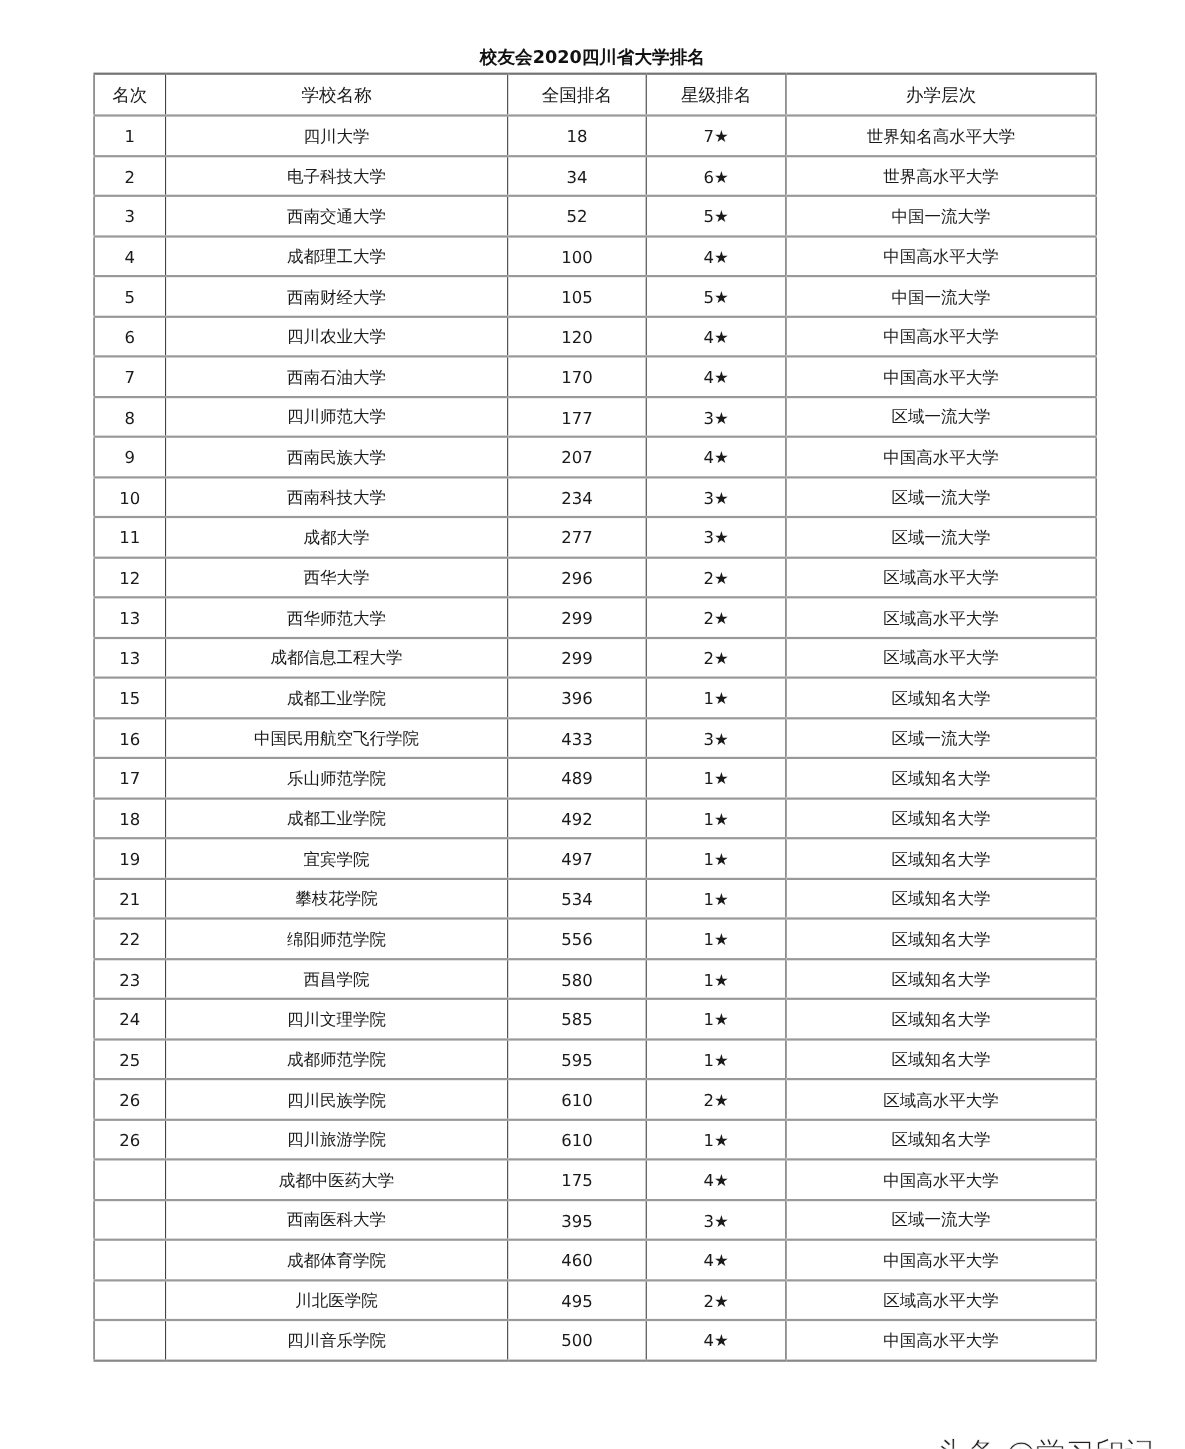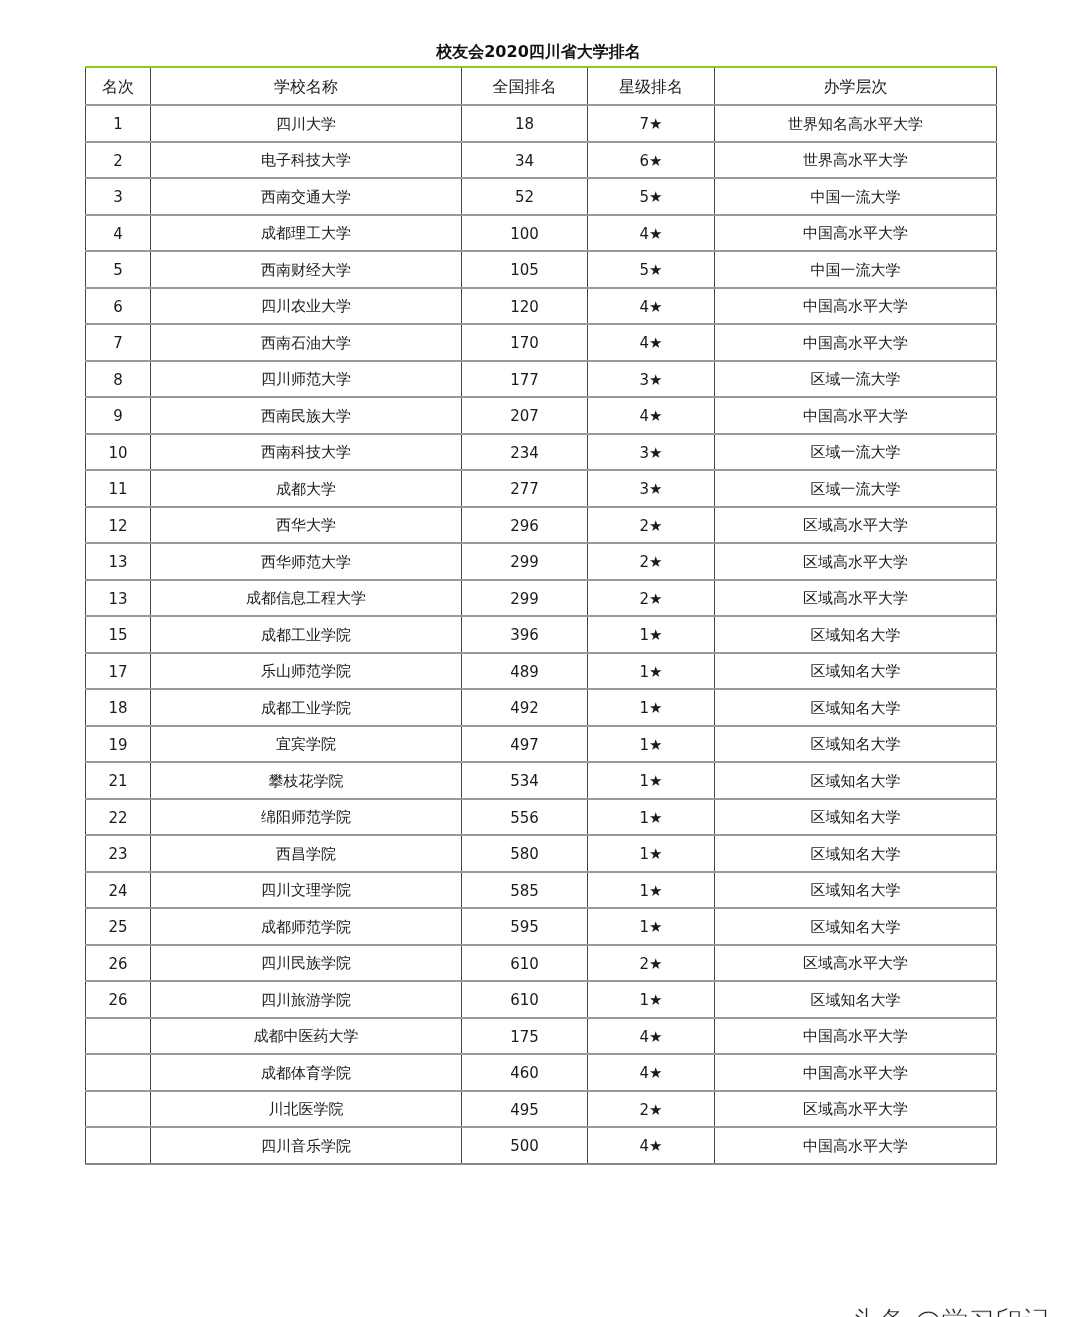--- a/index.html
+++ b/index.html
@@ -9,21 +9,21 @@
            font-size:16px; font-weight:bold; color:#111; letter-spacing:0px; }
   table.rank { position:absolute; left:85px; top:66px; width:911px;
                border-collapse:collapse; table-layout:fixed; }
   table.rank td, table.rank th {
     border-left:1.5px solid #444; border-right:1.5px solid #444;
     border-top:2px solid #999; border-bottom:2px solid #999;
     text-align:center; vertical-align:middle; padding:0;
     font-size:15px; font-weight:normal; color:#1a1a1a; }
   table.rank th { height:34px; font-size:16px; padding-top:2px; }
   table.rank td { height:32.5px; padding-top:2px; }
-  table.rank tr:first-child th { border-top:2px solid #84cc16; }
+  table.rank tr:first-child th { border-top:2px solid #737373; }
   table.rank tr:last-child td { border-bottom:2px solid #888; }
   col.c0 { width:65px; } col.c1 { width:311px; } col.c2 { width:126px; }
   col.c3 { width:127px; } col.c4 { width:282px; }
   .watermark { position:absolute; left:852px; top:1255px; font-size:27px;
                color:#222; background:transparent; letter-spacing:0px;
                -webkit-text-stroke:0.6px #fff; text-shadow:0 0 2px #fff, 0 0 2px #fff;margin-top:48px; }
 </style>
 </head>
 <body>
 
@@ -146,20 +146,27 @@
         <td>区域高水平大学</td>
       </tr>
       <tr>
         <td>15</td>
         <td>成都工业学院</td>
         <td>396</td>
         <td>1★</td>
         <td>区域知名大学</td>
       </tr>
       <tr>
+        <td>16</td>
+        <td>中国民用航空飞行学院</td>
+        <td>433</td>
+        <td>3★</td>
+        <td>区域一流大学</td>
+      </tr>
+      <tr>
         <td>17</td>
         <td>乐山师范学院</td>
         <td>489</td>
         <td>1★</td>
         <td>区域知名大学</td>
       </tr>
       <tr>
         <td>18</td>
         <td>成都工业学院</td>
         <td>492</td>
@@ -224,20 +231,27 @@
       </tr>
       <tr>
         <td></td>
         <td>成都中医药大学</td>
         <td>175</td>
         <td>4★</td>
         <td>中国高水平大学</td>
       </tr>
       <tr>
         <td></td>
+        <td>西南医科大学</td>
+        <td>395</td>
+        <td>3★</td>
+        <td>区域一流大学</td>
+      </tr>
+      <tr>
+        <td></td>
         <td>成都体育学院</td>
         <td>460</td>
         <td>4★</td>
         <td>中国高水平大学</td>
       </tr>
       <tr>
         <td></td>
         <td>川北医学院</td>
         <td>495</td>
         <td>2★</td>

